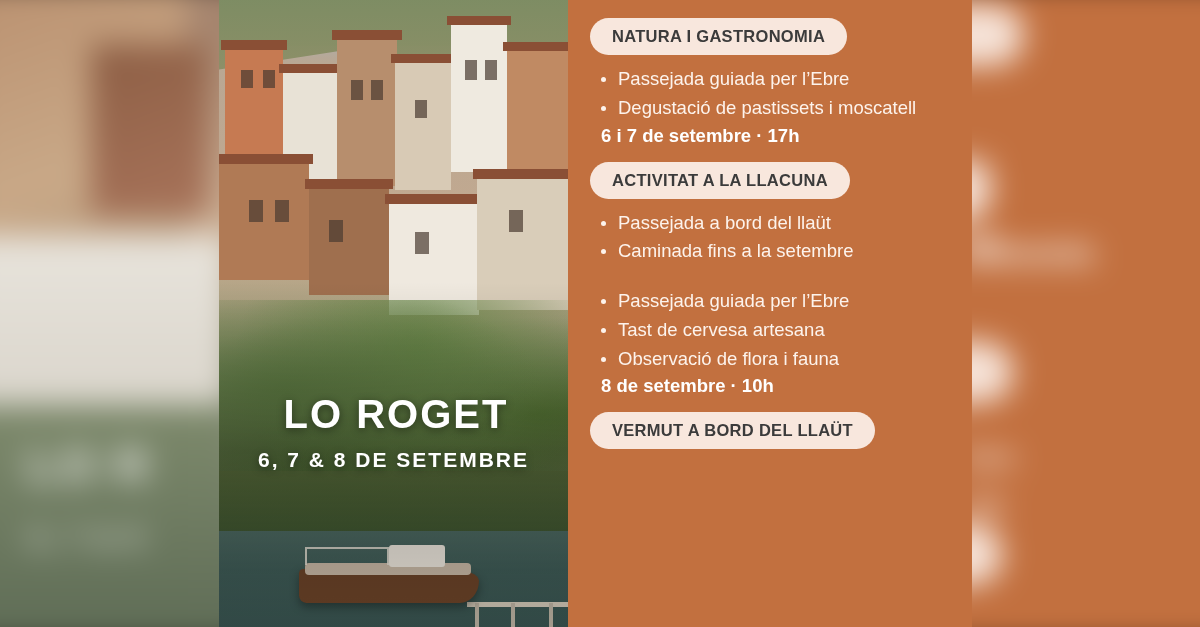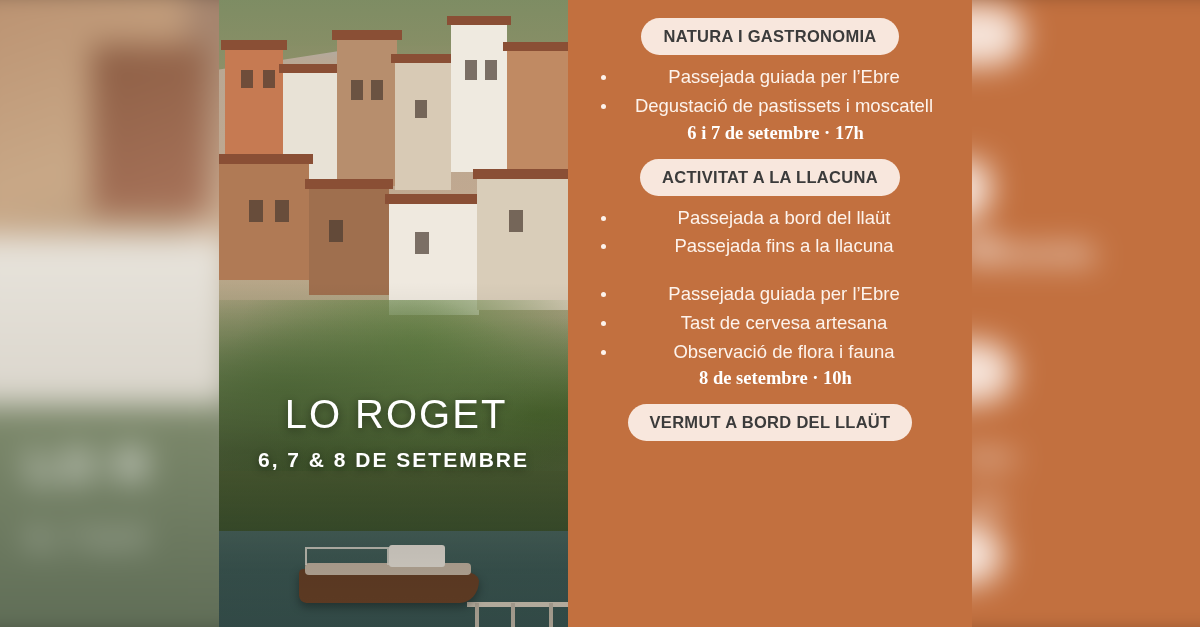--- a/index.html
+++ b/index.html
@@ -157,21 +157,21 @@
   }
   .photo-shade {
     position:absolute; inset:0;
     background: linear-gradient(180deg, rgba(0,0,0,0) 45%, rgba(0,0,0,0.28) 72%, rgba(0,0,0,0.12) 100%);
   }
   .photo-title {
     position:absolute; left:5px; right:0; top:392px;
     text-align:center;
     color:#fff;
     font-size:40px;
-    font-weight:400;
+    font-weight:700;
     letter-spacing:2px;
     text-shadow: 0 2px 8px rgba(0,0,0,.45);
   }
   .photo-sub {
     position:absolute; left:0; right:0; top:448px;
     text-align:center;
     color:#fff;
     font-size:21px;
     font-weight:800;
     letter-spacing:2px;
@@ -183,35 +183,35 @@
     position: absolute;
     left: 568px;
     top: 0;
     width: 404px;
     height: 627px;
     background: #c2703f;
     padding: 0 22px;
     box-sizing: border-box;
     overflow: hidden;
   }
-  .section { margin-top: 0; text-align: center; }
+  .section { margin-top: 0; }
   .pill-head {
     display: inline-block;
     background: #f8e7dd;
     color: #3b3b3b;
     border-radius: 30px;
     padding: 9px 22px;
     font-size: 16.5px;
     font-weight: 700;
     letter-spacing: .3px;
     margin: 0 0 6px 0;
   }
   ul.items {
     list-style: none;
-    margin: 0 0 0 6px;
+    margin: 6px 0 0 6px;
     padding: 0;
   }
   ul.items li {
     position: relative;
     color: #fdf3ec;
     font-size: 18.5px;
     line-height: 1.34;
     padding-left: 22px;
     margin: 4px 0;
   }
@@ -222,21 +222,20 @@
     top: 10px;
     width: 5px; height: 5px;
     border-radius: 50%;
     background: #fdf3ec;
   }
   .when {
     color: #fff;
     font-weight: 800;
     font-size: 18.5px;
     margin: 4px 0 0 11px;
-    font-family: Liberation Serif, serif;
   }
   .sec-gap { height: 15px; }
 </style>
 </head>
 <body>
 
 <div id="stage">
 
   <div class="bg-blur">
     <div class="bg-left">
@@ -328,21 +327,21 @@
       </ul>
       <div class="when">6 i 7 de setembre · 17h</div>
     </div>
 
     <div class="sec-gap"></div>
 
     <div class="section">
       <div class="pill-head">ACTIVITAT A LA LLACUNA</div>
       <ul class="items">
         <li>Passejada a bord del llaüt</li>
-        <li>Passejada fins a la llacuna</li>
+        <li>Caminada fins a la setembre</li>
       </ul>
     </div>
 
     <div class="sec-gap"></div>
 
     <div class="section">
       <ul class="items">
         <li>Passejada guiada per l’Ebre</li>
         <li>Tast de cervesa artesana</li>
         <li>Observació de flora i fauna</li>

